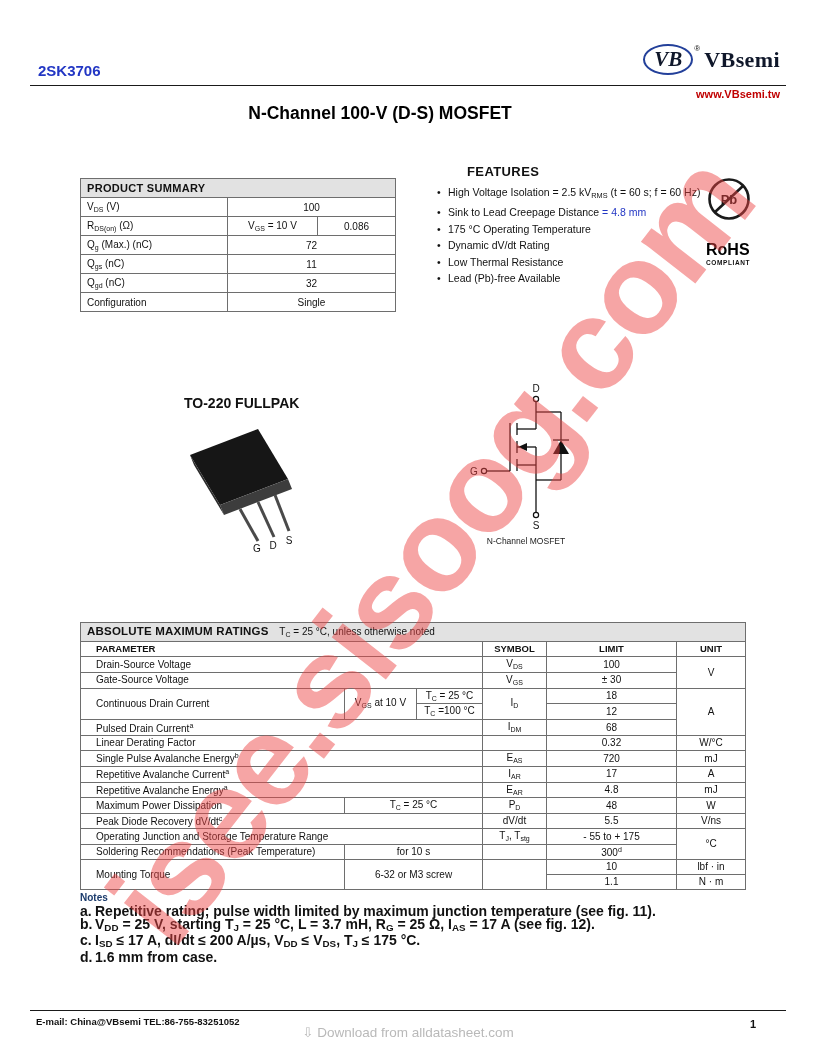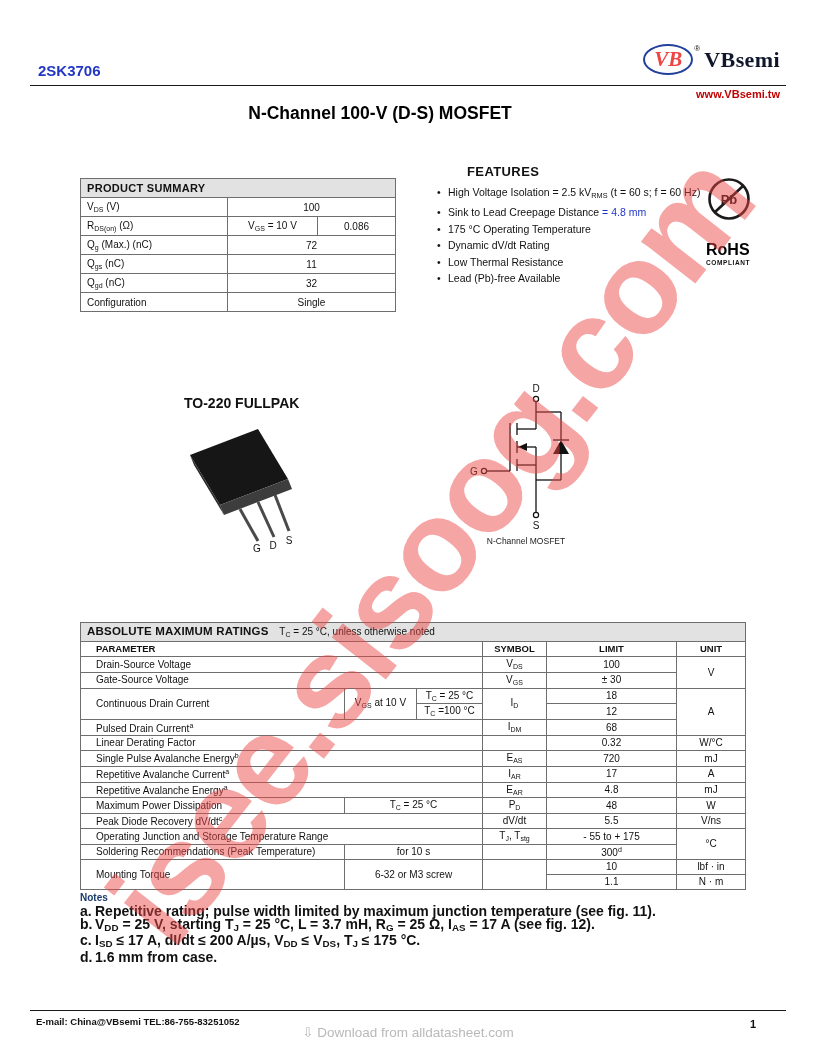--- a/index.html
+++ b/index.html
@@ -8,21 +8,21 @@
   .page { position:relative; width:816px; height:1056px; background:#fff; margin:0 auto; overflow:hidden; }
 
   sub { font-size:0.7em; vertical-align:-0.25em; }
   sup { font-size:0.7em; vertical-align:0.5em; }
 
   
   .part-number { position:absolute; left:38px; top:62px; font-size:15px; font-weight:bold; color:#2236c4; }
   .header-rule { position:absolute; left:30px; right:30px; top:85px; border-top:1.6px solid #1a1a1a; }
   .logo { position:absolute; right:36px; top:44px; display:flex; align-items:center; }
   .logo-ellipse { display:inline-flex; width:50px; height:31px; border:2.4px solid #23409a; border-radius:50%; align-items:center; justify-content:center; }
-  .logo-vb { font-family:"Liberation Serif", serif; font-style:italic; font-weight:bold; font-size:21px; color:#ef4444; }
+  .logo-vb { font-family:"Liberation Serif", serif; font-style:italic; font-weight:bold; font-size:21px; color:#0f172a; }
   .logo-reg { font-size:8px; align-self:flex-start; margin:0 4px 0 1px; }
   .logo-name { font-family:"Liberation Serif", serif; font-weight:bold; font-size:22px; color:#0f172a; letter-spacing:0.4px; }
   .website { position:absolute; right:36px; top:88px; font-size:11px; font-weight:bold; color:#c00000; }
   .title { position:absolute; left:0; right:56px; top:103px; text-align:center; font-size:17.5px; font-weight:bold; color:#000; }
 
   
   table { border-collapse:collapse; table-layout:fixed; }
   .ps-table { position:absolute; left:80px; top:178px; width:315px; font-size:10px; }
   .ps-table th, .ps-table td { border:1px solid #6e6e6e; height:19px; padding:1px 6px; }
   .ps-table th { background:#e2e2e2; text-align:left; font-size:11px; letter-spacing:0.3px; }

